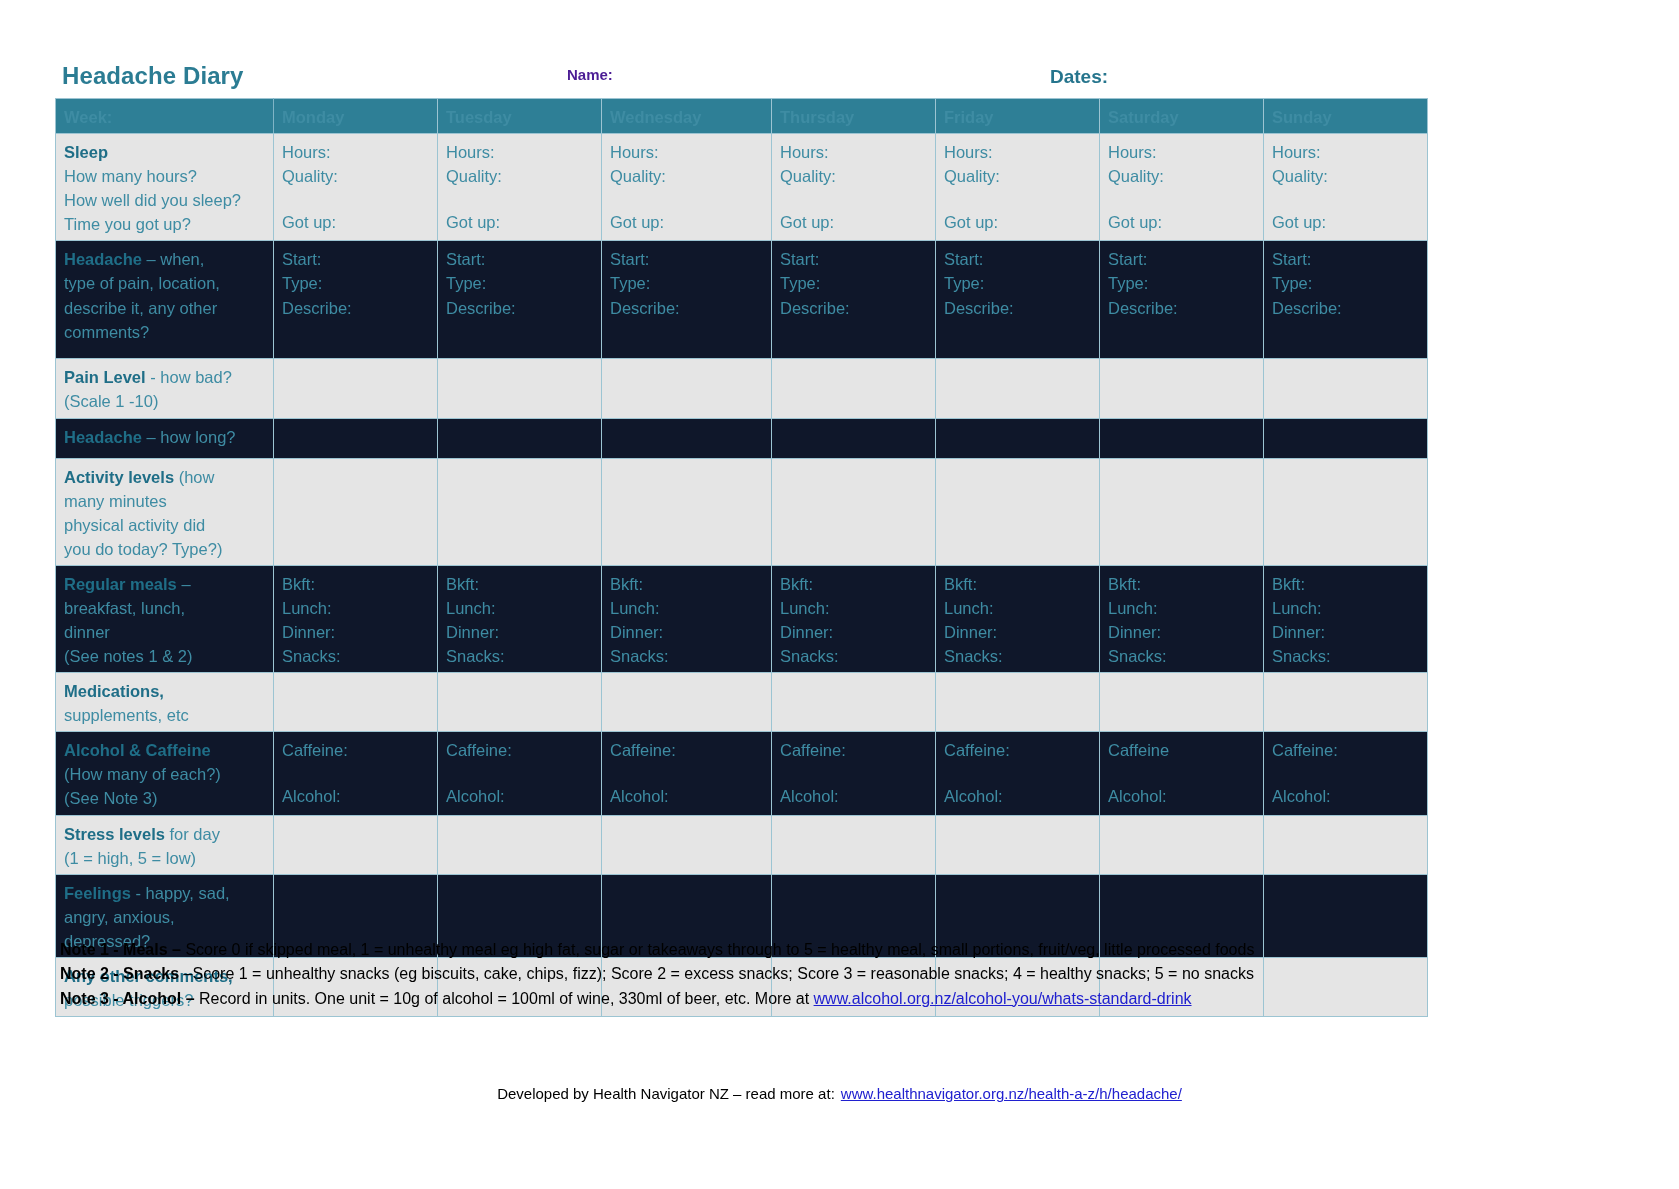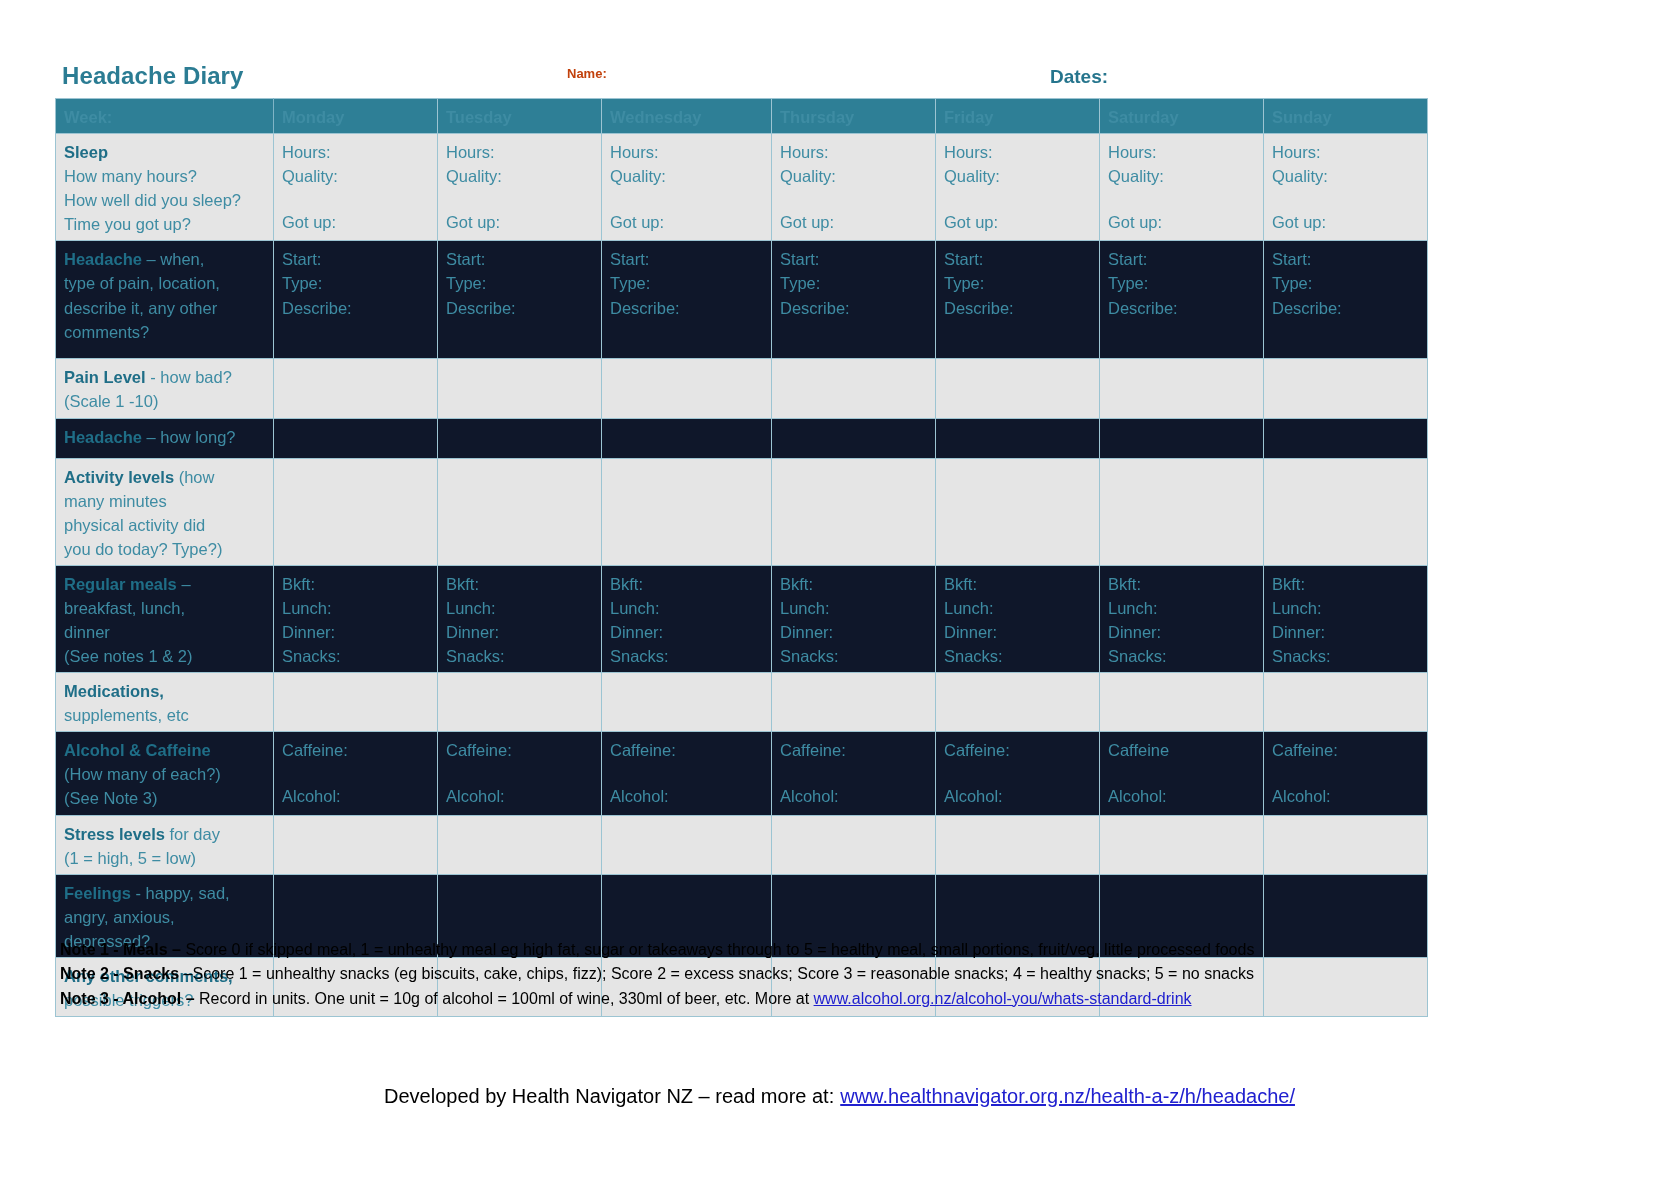--- a/index.html
+++ b/index.html
@@ -36,23 +36,23 @@
     font-size: 24px;
     font-weight: bold;
     color: #2b7c93;
     letter-spacing: 0.1px;
     white-space: nowrap;
   }
   .name-label {
     position: absolute;
     left: 505px;
     top: 4px;
-    font-size: 13px;
+    font-size: 15px;
     font-weight: bold;
-    color: #c2410c;
+    color: #4c1d95;
     white-space: nowrap;
   }
   .dates-label {
     position: absolute;
     left: 988px;
     top: 4px;
     font-size: 19px;
     font-weight: bold;
     color: #26758d;
     white-space: nowrap;
@@ -126,21 +126,21 @@
   a.link {
     color: #2020cf;
     text-decoration: underline;
   }
   .developed {
     position: absolute;
     left: 0;
     top: 1085px;
     width: 1679px;
     text-align: center;
-    font-size: 20px;
+    font-size: 15px;
     color: #000000;
   }
   .developed .dev-text { color:#000; }
   .developed a.link { margin-left: 6px; }
 </style>
 </head>
 <body>
 
 <div class="page">
 

